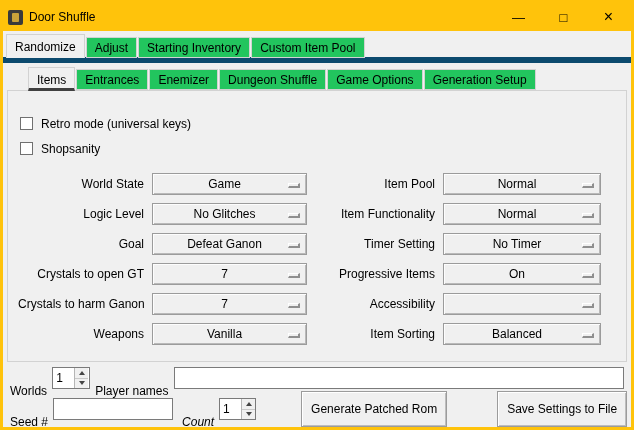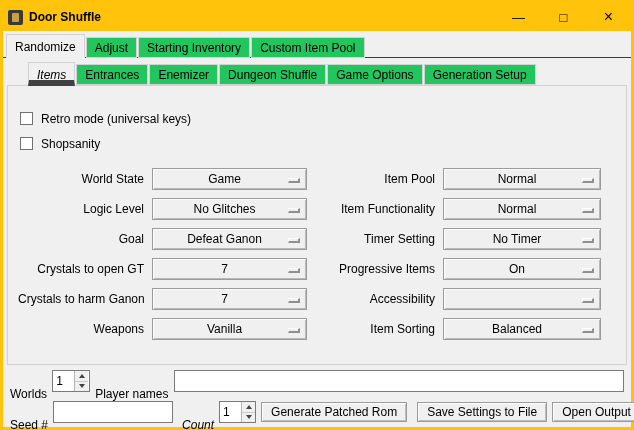--- a/index.html
+++ b/index.html
@@ -23,72 +23,72 @@
     display: flex; align-items: center;
   }
   .app-icon {
     width: 15px; height: 15px; margin: 0 6px 0 5px;
     background: #3a3a3a; border-radius: 2px; position: relative;
   }
   .app-icon::after {
     content: ""; position: absolute; left: 4px; top: 3px;
     width: 7px; height: 9px; background: #c9a23a; border-radius: 1px;
   }
-  .title { flex: 0 0 auto; font-weight: bold; }
+  .title { flex: 0 0 auto; }
   .tb-spacer { flex: 1; }
   .win-btn {
     width: 45px; height: 28px;
     display: flex; align-items: center; justify-content: center;
     font-size: 13px; line-height: 1; cursor: default;
   }
   .win-btn.close { font-size: 16px; }
   
   .content { flex: 1; display: flex; flex-direction: column; padding-top: 3px; }
   .tabbar {
     display: flex; align-items: flex-end;
-    border-bottom: 1px solid #0c4a6e;
+    border-bottom: 6px solid #0c4a6e;
     padding-left: 3px;
   }
   .tabbar.inner { padding-left: 25px; border-bottom: none; margin-top: 4px; }
   .tab {
     background: #22c55e;
     border: 1px solid #d2d2d2;
     padding: 3px 8px 3px 8px;
     height: 21px; line-height: 14px;
     margin-right: 1px; margin-bottom: -1px;
     white-space: nowrap; cursor: default;
   }
   .tab.active {
     background: #f0f0f0;
     height: 24px; padding-top: 5px;
     border-bottom: 1px solid #f0f0f0;
     z-index: 2;
   }
   .tabbar.inner .tab { margin-bottom: 0; }
-  .tabbar.inner .tab.active { border-bottom: 6px solid #404040; margin-bottom: -1px; font-style: italic; }
+  .tabbar.inner .tab.active { border-bottom: 3px solid #404040; margin-bottom: -1px; }
   .outer-pane { flex: 1; display: flex; flex-direction: column; }
   .inner-pane {
     flex: 1;
     border: 1px solid #d2d2d2;
     margin: 0 4px;
     background: #f0f0f0;
     padding: 16px 8px;
   }
   
   .check-row { display: flex; align-items: center; gap: 8px; margin: 8px 0 0 4px; height: 17px; }
   .checkbox {
     width: 13px; height: 13px;
     background: #fff; border: 1px solid #707070;
   }
   
   .options {
     display: grid;
     grid-template-columns: 126px 155px 120px 158px;
     column-gap: 8px; row-gap: 8px;
-    margin: 16px 0 8px 2px;
+    margin: 16px 0 0 2px;
     align-items: center;
   }
   .opt-label { text-align: right; white-space: nowrap; }
   .dropdown {
     position: relative;
     height: 22px;
     background: #f0f0f0;
     border: 1px solid #9b9b9b;
     box-shadow: inset 1px 1px 0 #fdfdfd, inset -1px -1px 0 #b9b9b9;
     display: flex; align-items: center; justify-content: center;
@@ -122,27 +122,28 @@
   .spin-value { width: 21px; border: none; outline: none; padding: 1px 3px; font: inherit; background: #fff; }
   .spin-btns { width: 14px; display: flex; flex-direction: column; border-left: 1px solid #b5b5b5; }
   .spin-up, .spin-down {
     flex: 1; background: #f0f0f0;
     display: flex; align-items: center; justify-content: center;
   }
   .spin-up { border-bottom: 1px solid #c9c9c9; }
   .tri-up { width: 0; height: 0; border-left: 3px solid transparent; border-right: 3px solid transparent; border-bottom: 4px solid #444; }
   .tri-down { width: 0; height: 0; border-left: 3px solid transparent; border-right: 3px solid transparent; border-top: 4px solid #444; }
   .btn {
-    height: 20px; padding: 0 9px;
+    height: 36px; padding: 0 9px;
     background: #f0f0f0;
     border: 1px solid #9b9b9b;
     box-shadow: inset 1px 1px 0 #fff, inset -1px -1px 0 #bdbdbd;
     display: flex; align-items: center;
     white-space: nowrap; cursor: default;
     font: inherit;
+    margin-left: 40px;
   }
   .spacer { flex: 1; }
   .count-gap { margin-left: 4px; font-style: italic; }
 </style>
 </head>
 <body>
 
 <div class="window">
 
   <div class="titlebar">

